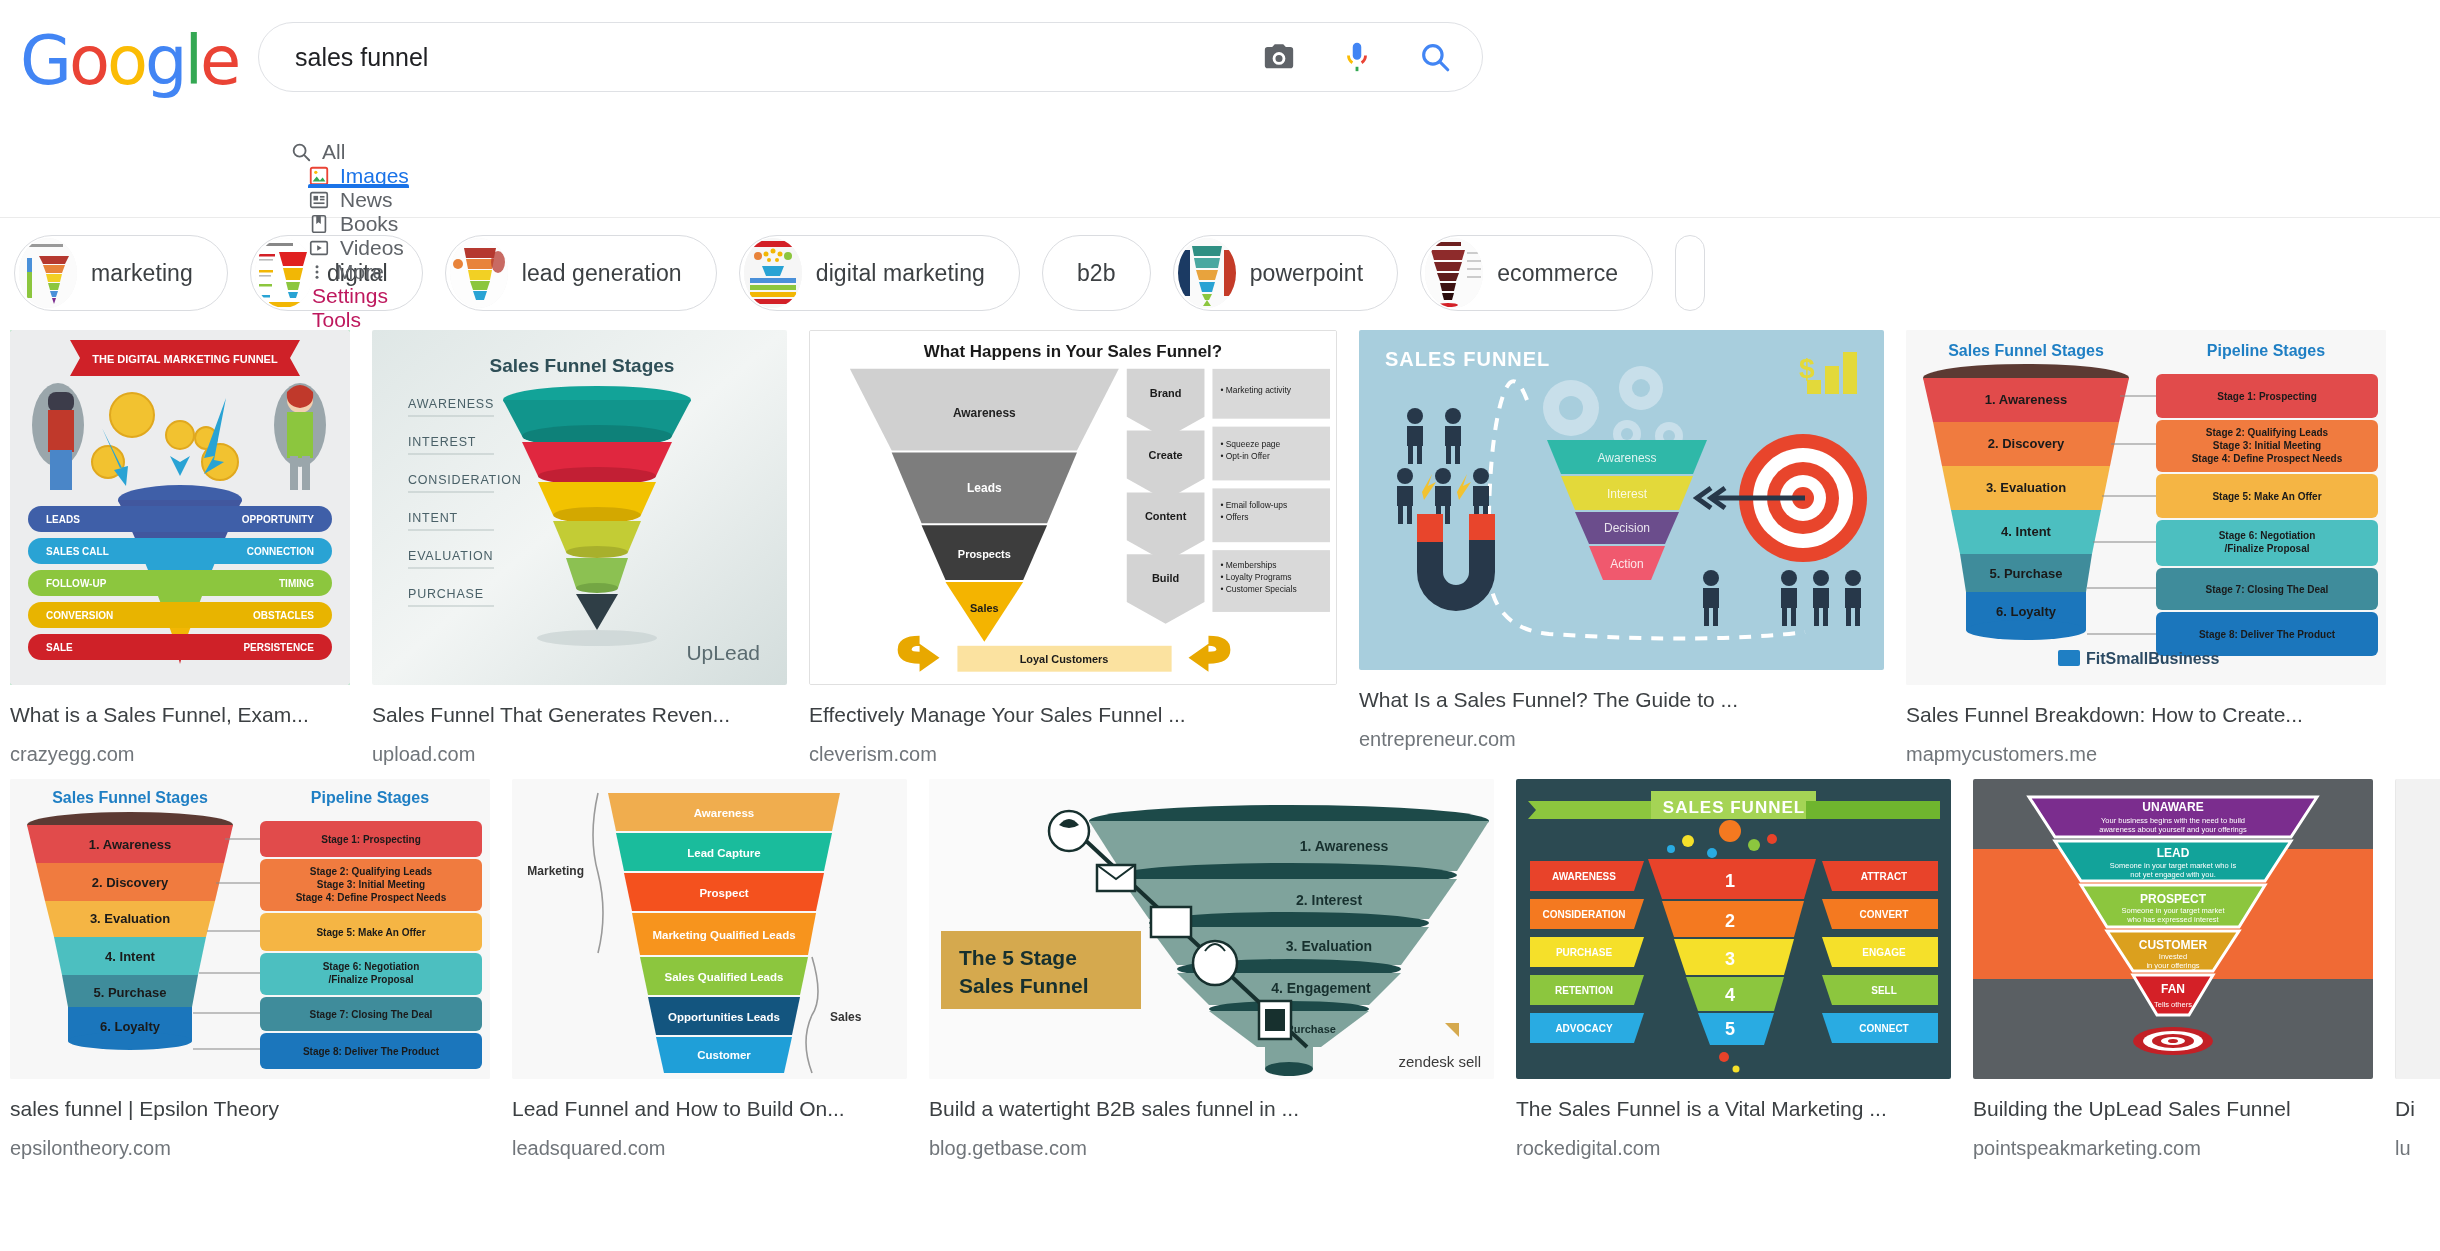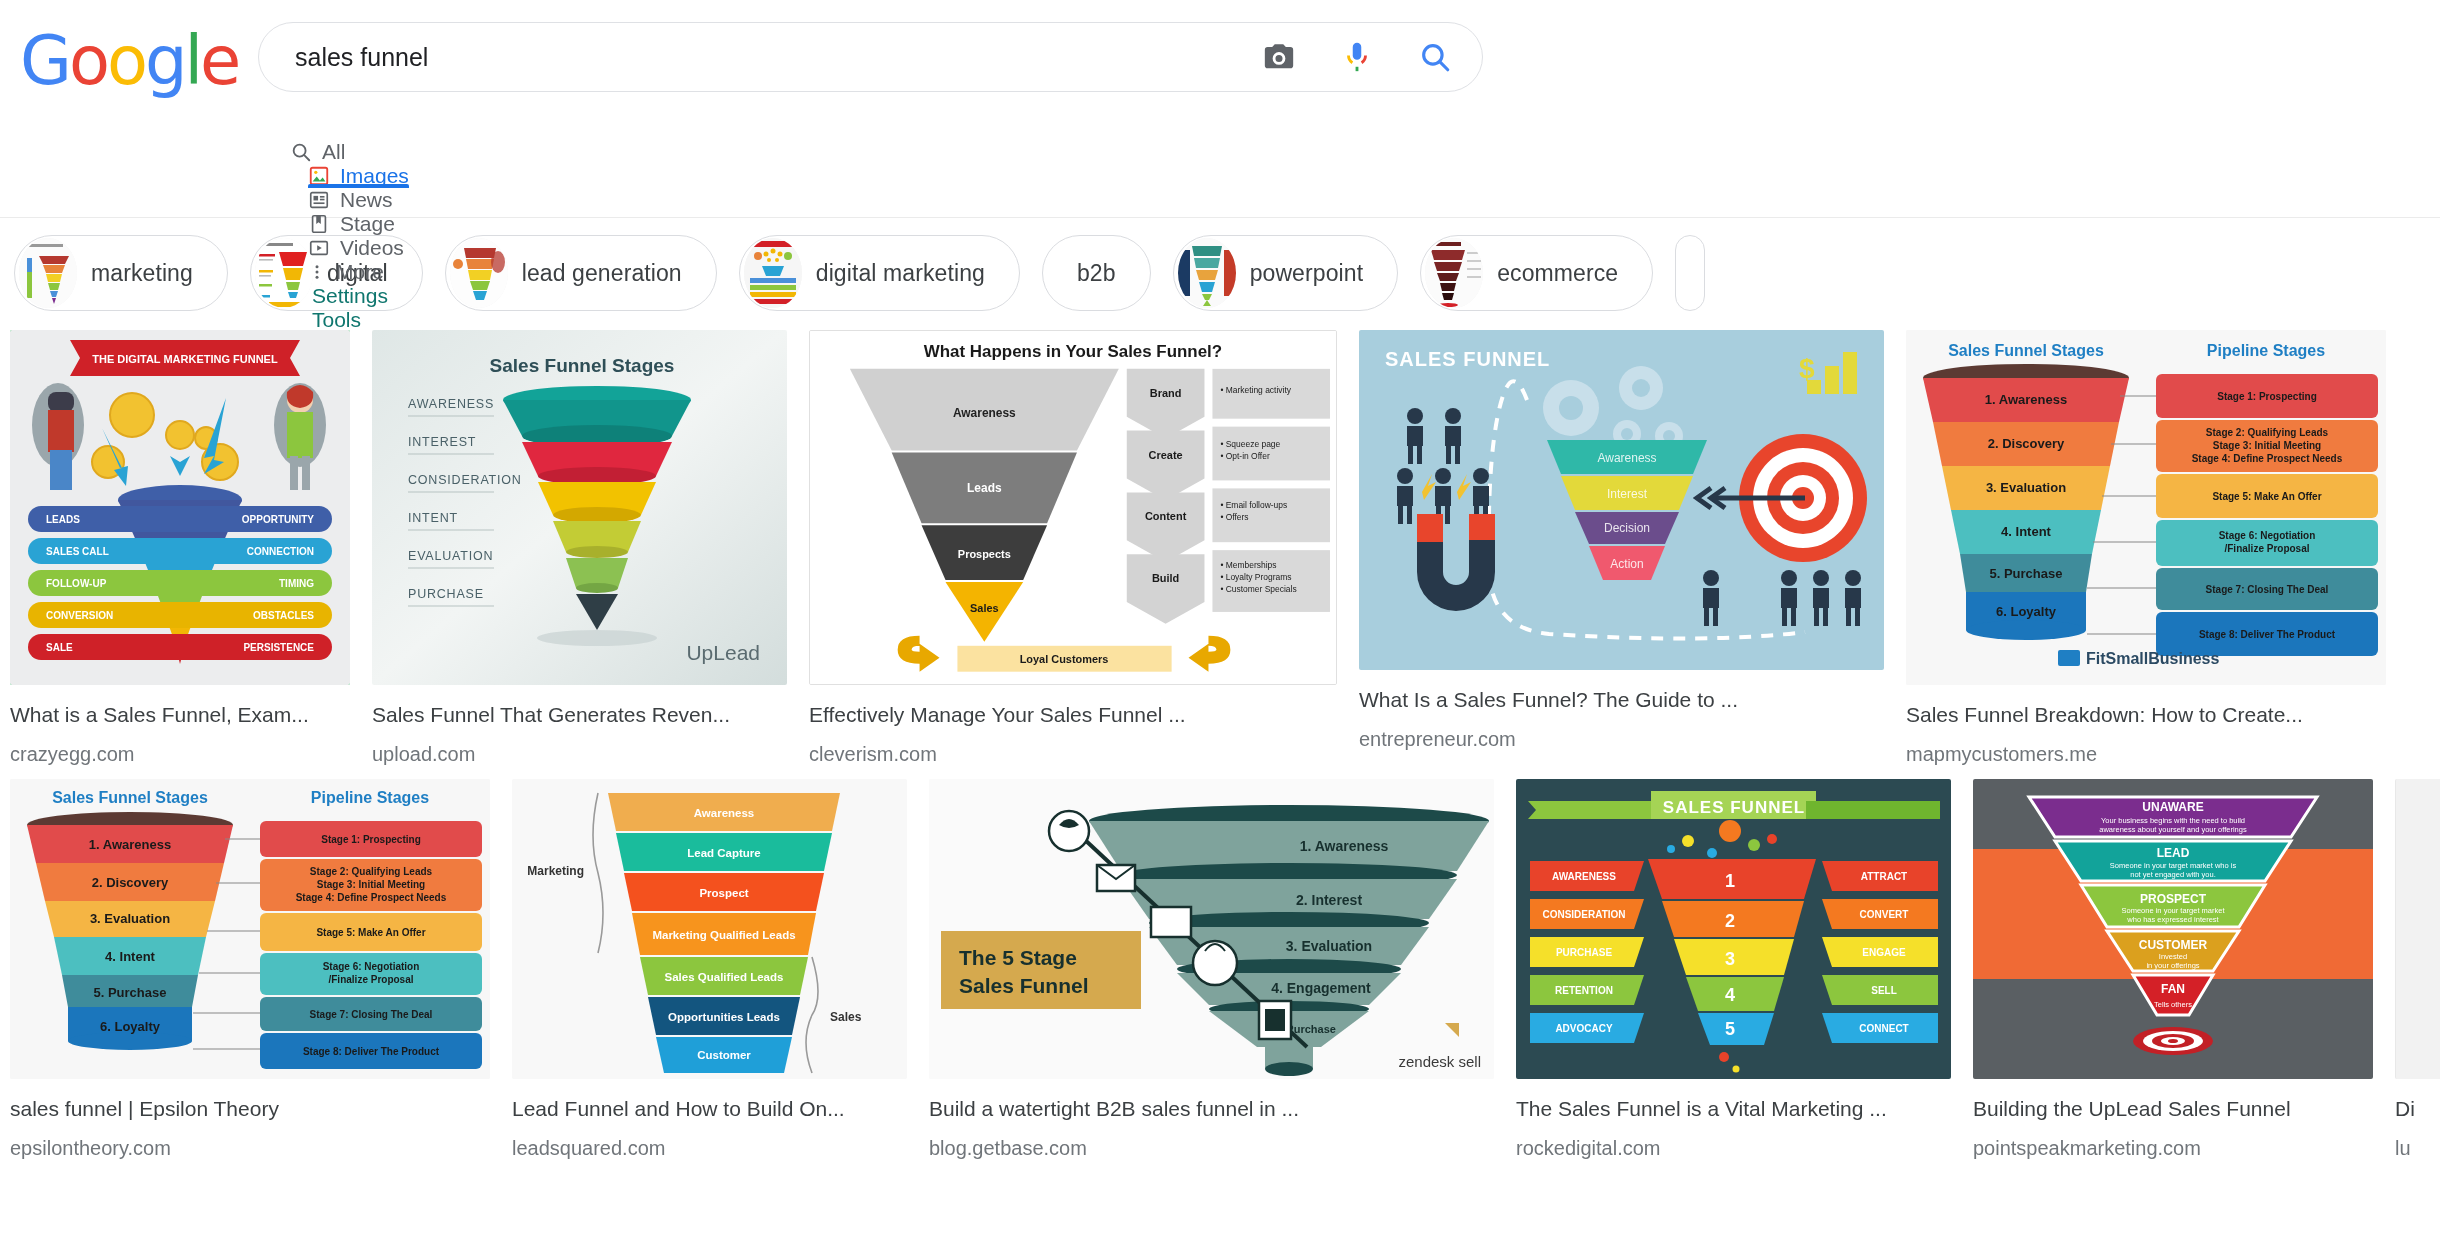--- a/index.html
+++ b/index.html
@@ -96,21 +96,21 @@
     background: #1a73e8;
     border-radius: 2px 2px 0 0;
   }
   .tab-icon { display: flex; align-items: center; }
   .spacer-tools { width: 110px; }
   .toolbtn {
     height: 62px;
     display: flex; align-items: center;
     padding: 0 26px;
     font-size: 21px;
-    color: #0f766e;
+    color: #be185d;
     cursor: pointer;
   }
 
   
   .chips {
     display: flex;
     align-items: center;
     gap: 22px;
     padding: 20px 14px 22px 14px;
     height: 112px;
@@ -250,21 +250,21 @@
     <span>News</span>
   </div>
 
   <div class="tab">
     <span class="tab-icon">
       <svg width="22" height="22" viewBox="0 0 24 24" fill="none" stroke="#5f6368" stroke-width="1.8">
         <rect x="5" y="3" width="14" height="18" rx="1.5"></rect>
         <path d="M9 3v9l2.5-2L14 12V3" fill="#5f6368" stroke="none"></path>
       </svg>
     </span>
-    <span>Stage</span>
+    <span>Books</span>
   </div>
 
   <div class="tab">
     <span class="tab-icon">
       <svg width="22" height="22" viewBox="0 0 24 24" fill="none" stroke="#5f6368" stroke-width="1.8">
         <rect x="3" y="5" width="18" height="14" rx="1.5"></rect>
         <path d="M10 9l5 3-5 3z" fill="#5f6368" stroke="none"></path>
       </svg>
     </span>
     <span>Videos</span>

